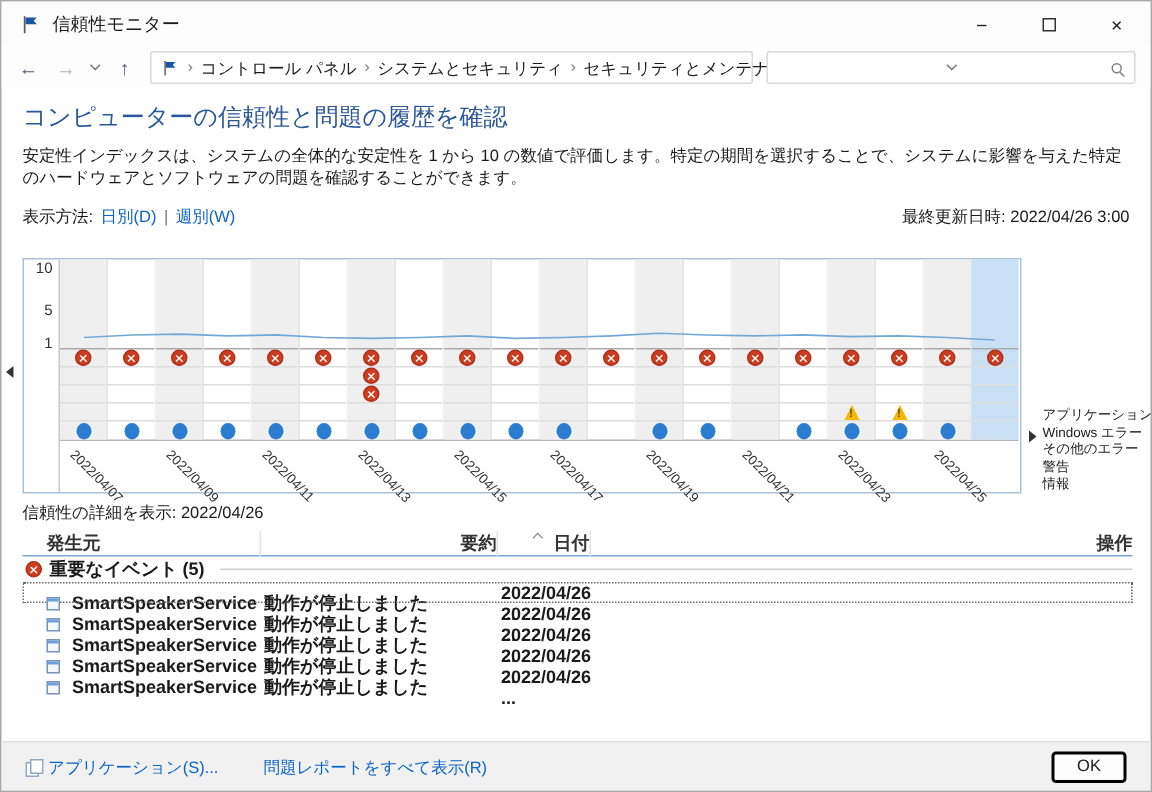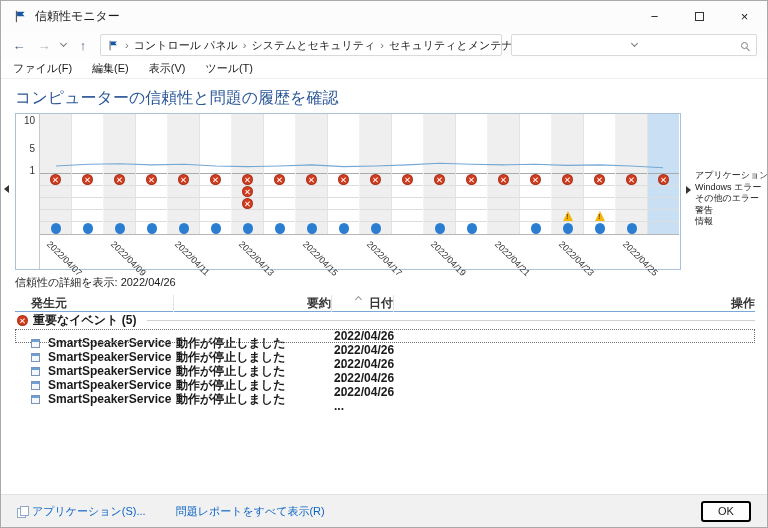--- a/index.html
+++ b/index.html
@@ -37,21 +37,21 @@
   .content { padding:0 14px; position:relative; }
   .page-heading { font-size:16px; font-weight:normal; color:var(--heading,#2b5797); margin-top:9px; }
   .desc { font-size:11px; margin-top:7px; }
   .view-row { display:flex; font-size:11px; margin-top:11px; align-items:center; }
   .link { color:var(--link,#0b63c5); cursor:pointer; }
   .view-sep { color:#777; margin:0 5px; }
   .view-label { margin-right:5px; }
   .view-right { margin-left:auto; }
 
   
-  .chart-row { position:relative; margin-top:4px; display:flex; }
+  .chart-row { position:relative; margin-top:20px; display:flex;align-items:flex-end; }
   .left-arrow { position:absolute; left:-11px; top:72px; width:0; height:0; border-top:4px solid transparent; border-bottom:4px solid transparent; border-right:5px solid #333; }
   .chart-box { width:666px; height:157px; border:1px solid #aac1d8; display:flex; background:#fff; flex:none; }
   .y-gutter { width:23px; position:relative; font-size:10px; color:#333; flex:none; }
   .y-tick { position:absolute; right:4px; }
   .plot { width:640px; position:relative; border-left:1px solid #c9c9c9; flex:none; }
   .cols { position:absolute; left:0; top:0; width:100%; height:121px; display:flex; border-bottom:1px solid #b5b5b5; }
   .col { flex:1; display:flex; flex-direction:column; border-right:1px solid rgba(110,110,110,.09); }
   .col:last-child { border-right:none; }
   .col.shade { background:#efefef; }
   .col.selected { background:var(--selection,#c9e0f4); }
@@ -151,30 +151,32 @@
             </svg>
         </span>
       </span>
     </div>
     <div class="searchbox">
       <input value="" placeholder="" style="">
       <span class="ic-search"></span>
     </div>
   </div>
 
-  <div class="menubar">
-      <span class="menu-item">ファイル(F)</span>
-      <span class="menu-item">編集(E)</span>
-      <span class="menu-item">表示(V)</span>
-      <span class="menu-item">ツール(T)</span>
-    </div>
 
   <div class="content">
     <div class="page-heading">コンピューターの信頼性と問題の履歴を確認</div>
-
+    <div class="desc">安定性インデックスは、システムの全体的な安定性を 1 から 10 の数値で評価します。特定の期間を選択することで、システムに影響を与えた特定のハードウェアとソフトウェアの問題を確認することができます。</div>
+
+    <div class="view-row">
+      <span class="view-label">表示方法:</span>
+      <span class="link">日別(D)</span>
+      <span class="view-sep">|</span>
+      <span class="link">週別(W)</span>
+      <span class="view-right">最終更新日時: 2022/04/26 3:00</span>
+    </div>
 
     <div class="chart-row">
       <span class="left-arrow"></span>
       <div class="chart-box">
         <div class="y-gutter">
             <span class="y-tick" style="top: 1px;">10</span>
             <span class="y-tick" style="top: 28.7778px;">5</span>
             <span class="y-tick" style="top: 51px;">1</span>
           </div>
         <div class="plot">

